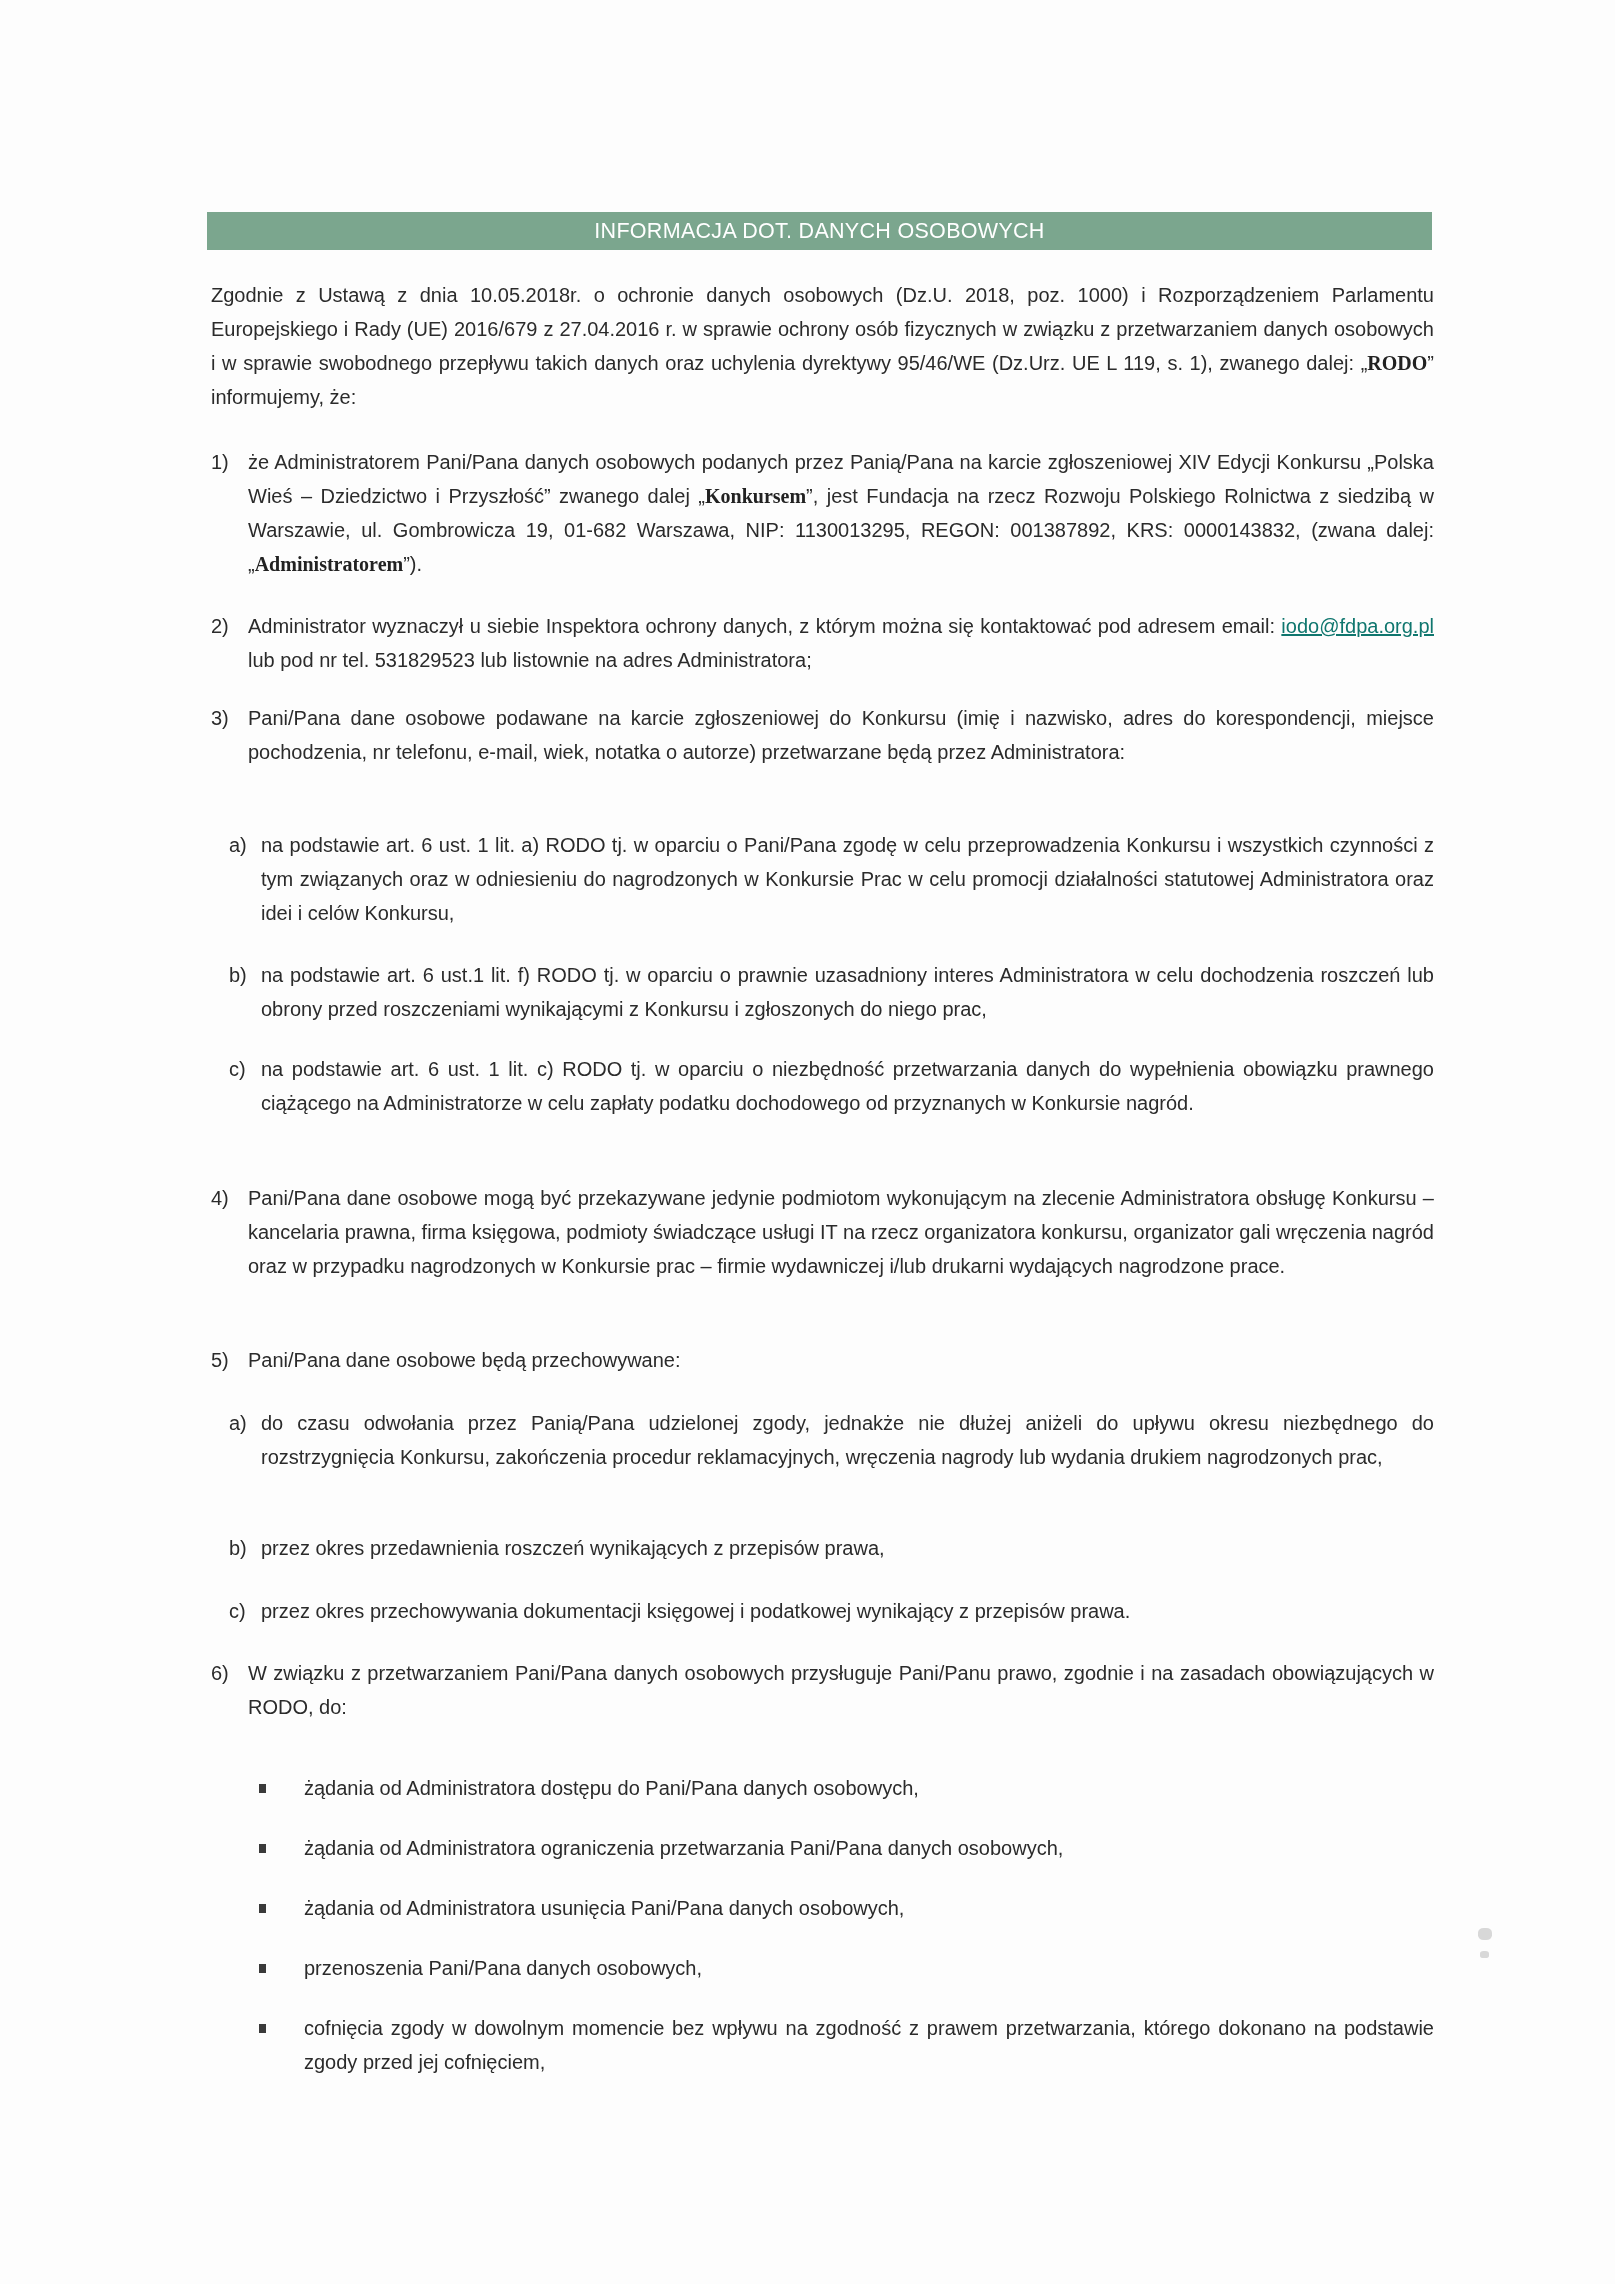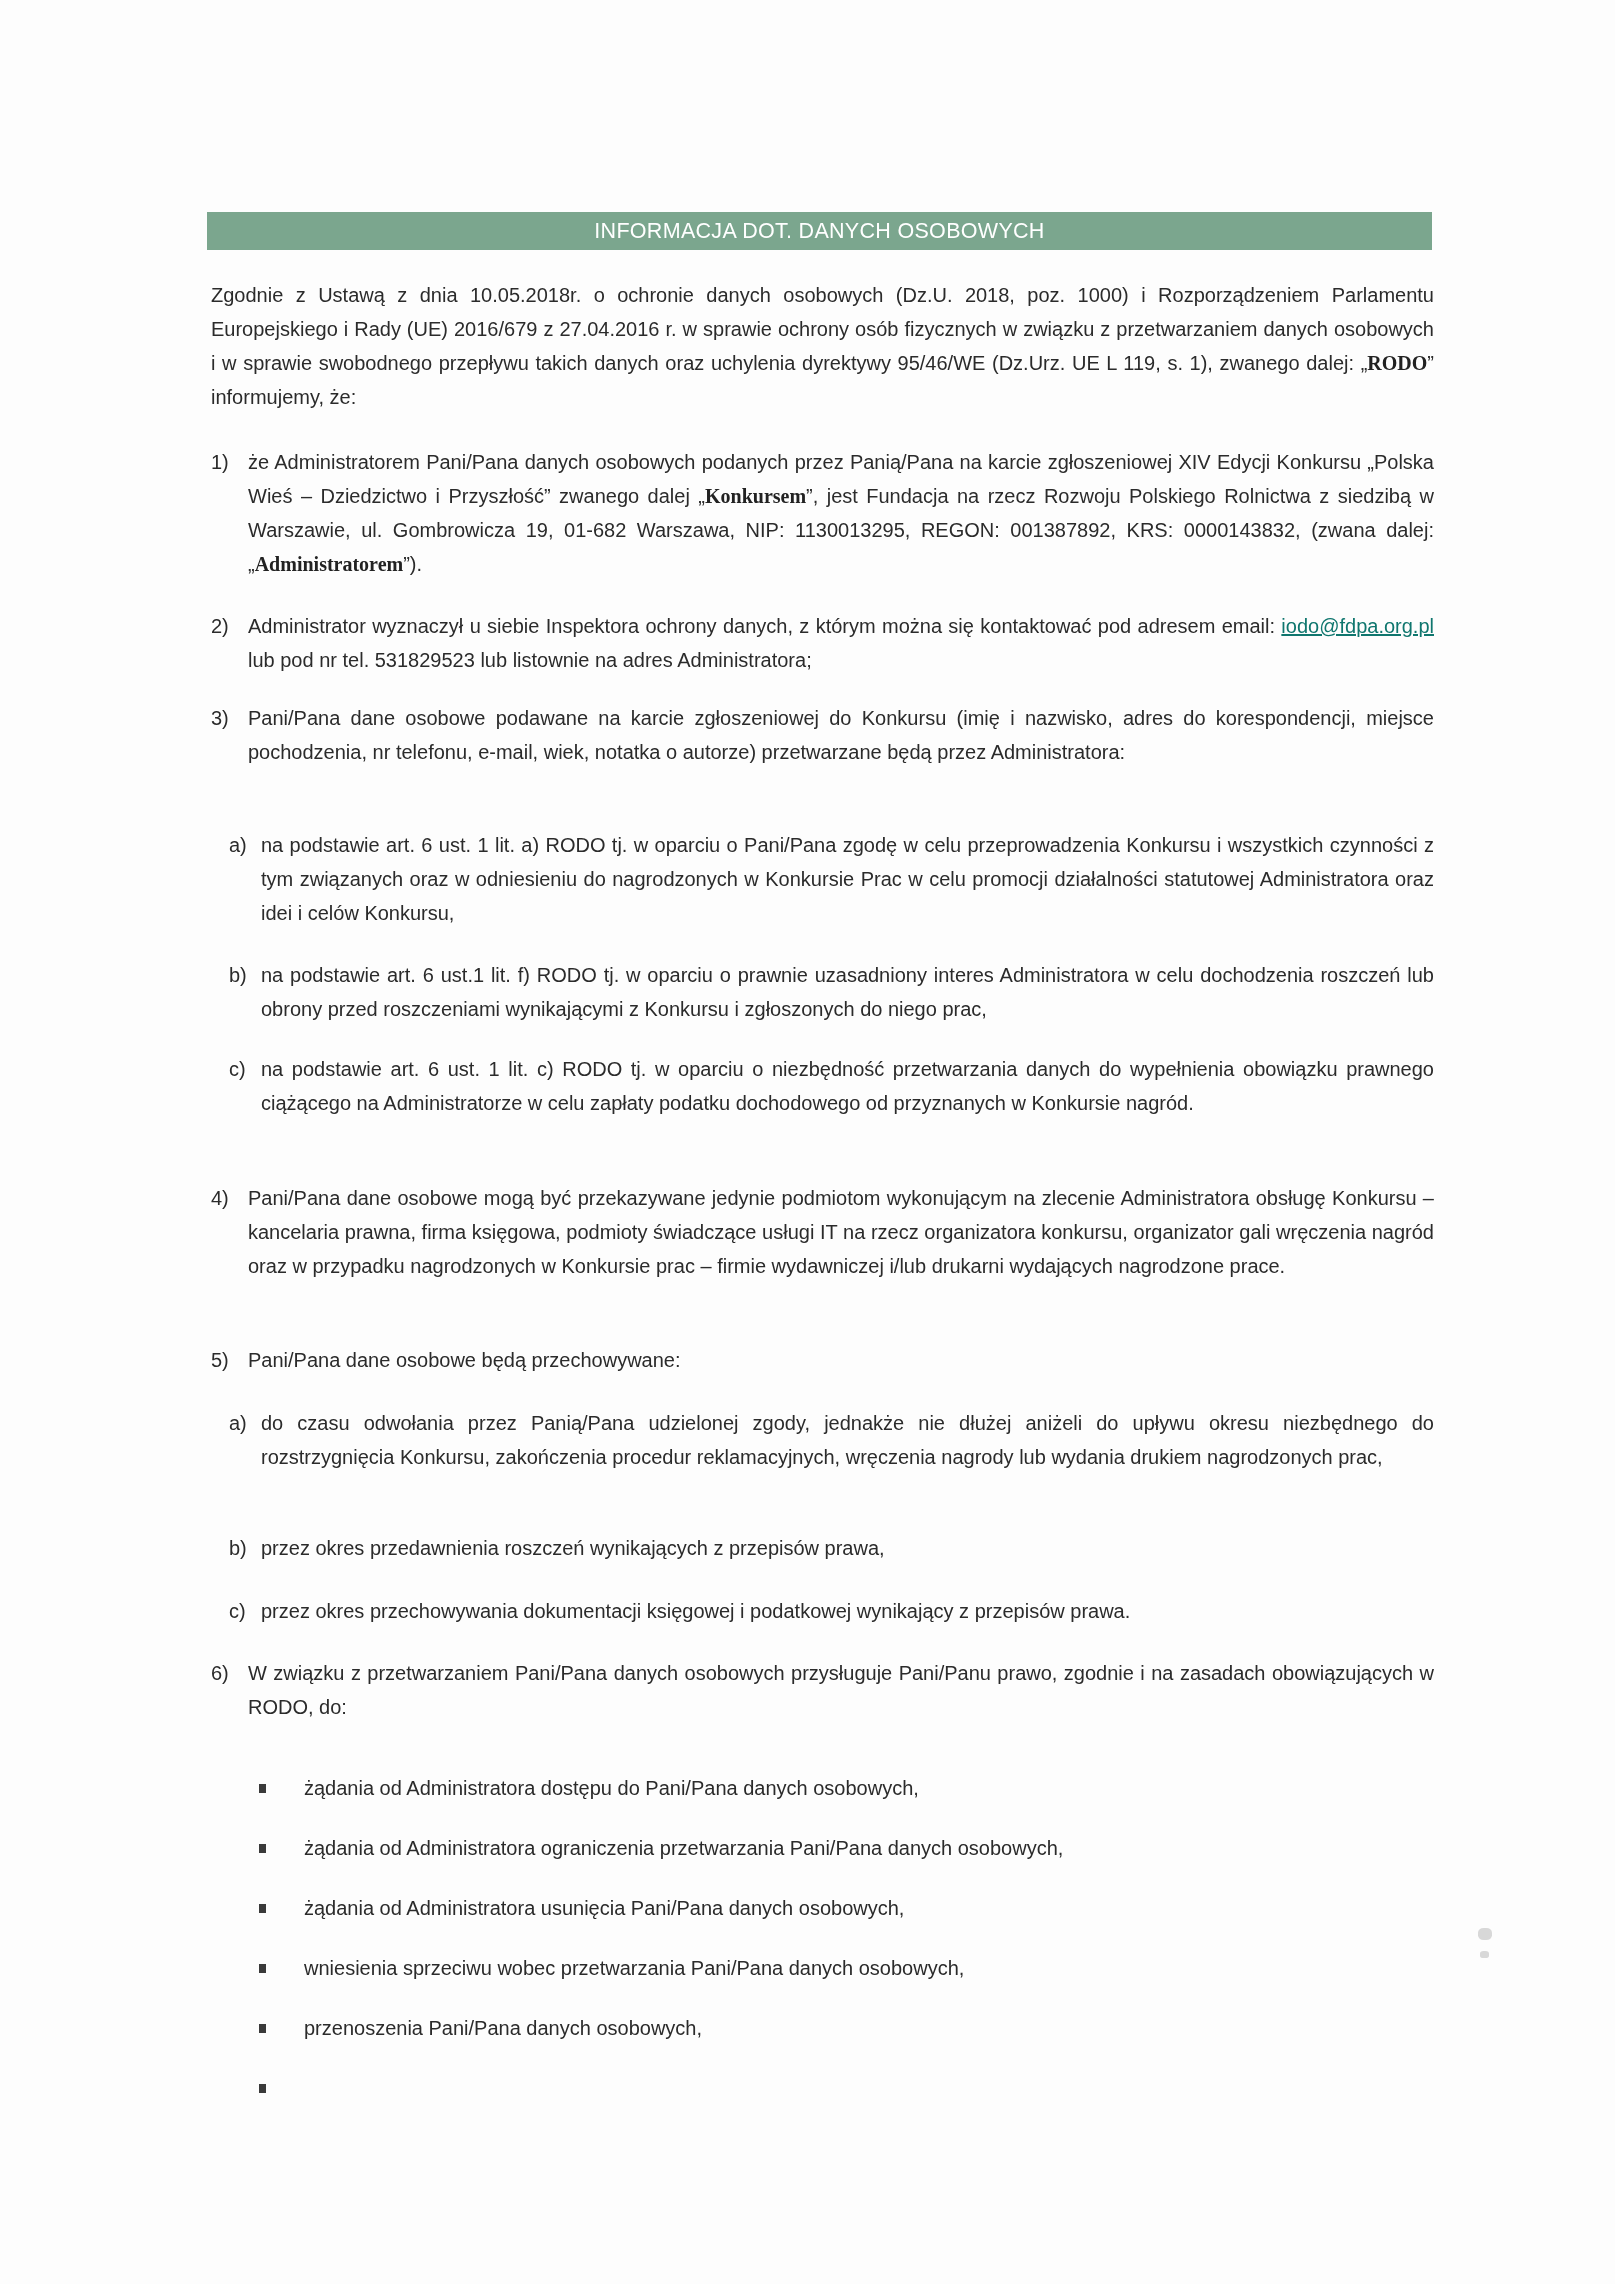--- a/index.html
+++ b/index.html
@@ -100,21 +100,20 @@
 
   <div class="text item" style="top:1656px;">
     <span class="num">6)</span>
     <div class="body">W związku z przetwarzaniem Pani/Pana danych osobowych przysługuje Pani/Panu prawo, zgodnie i na zasadach obowiązujących w RODO, do:</div>
   </div>
 
   <div class="text bullet-list">
     <div class="bullet"><span class="sq"></span><span>żądania od Administratora dostępu do Pani/Pana danych osobowych,</span></div>
     <div class="bullet"><span class="sq"></span><span>żądania od Administratora ograniczenia przetwarzania Pani/Pana danych osobowych,</span></div>
     <div class="bullet"><span class="sq"></span><span>żądania od Administratora usunięcia Pani/Pana danych osobowych,</span></div>
-    <div class="bullet"><span class="sq"></span><span>wniesienia sprzeciwu wobec przetwarzania Pani/Pana danych osobowych,</span></div>
     <div class="bullet"><span class="sq"></span><span>przenoszenia Pani/Pana danych osobowych,</span></div>
-    <div class="bullet"><span class="sq"></span></div>
+    <div class="bullet"><span class="sq"></span><span>cofnięcia zgody w dowolnym momencie bez wpływu na zgodność z prawem przetwarzania, którego dokonano na podstawie zgody przed jej cofnięciem,</span></div>
   </div>
 
   <div class="smudge" style="left:1478px;top:1928px;width:14.3px;height:11.7px;"></div>
   <div class="smudge" style="left:1480px;top:1951px;width:9px;height:6.5px;"></div>
 </div>
 
 
 </body></html>

